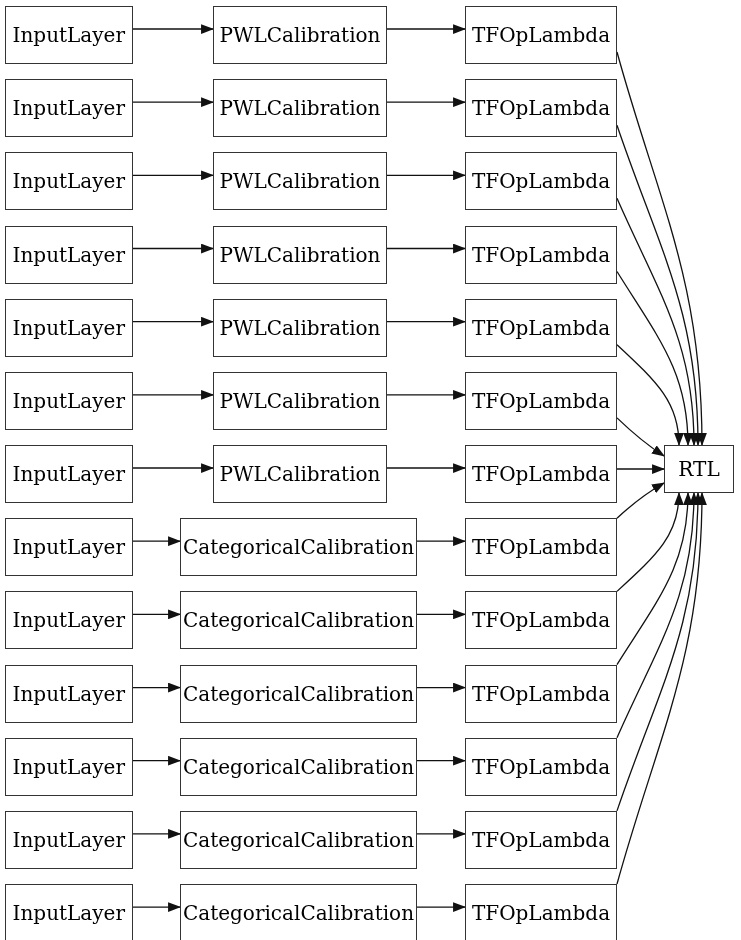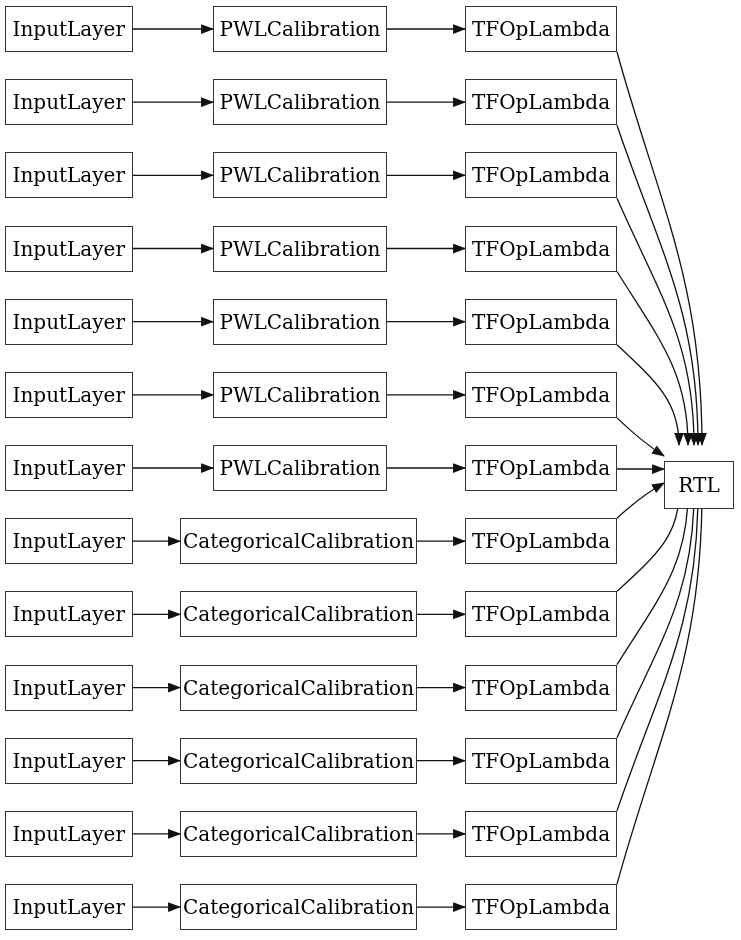--- a/index.html
+++ b/index.html
@@ -20,34 +20,33 @@
   #edges {
     position: absolute;
     left: 0;
     top: 0;
     width: 741px;
     height: 940px;
   }
   .node {
     position: absolute;
     box-sizing: border-box;
-    height: 46px;
+    height: 58px;
     border: 1.5px solid #343434;
     background: #ffffff;
     display: flex;
     align-items: center;
     justify-content: center;
     font-size: 20px;
     color: #000000;
     white-space: nowrap;
     line-height: 1;
   }
   .node.rtl {
     height: 48px;
-    margin-top: 16px;
   }
 </style>
 </head>
 <body>
 
 <div id="canvas">
   <svg id="edges" width="741" height="940" viewBox="0 0 741 940">
     <defs>
       <marker id="arrow" viewBox="0 0 12 9" refX="11" refY="4.5" markerWidth="13" markerHeight="10" orient="auto" markerUnits="userSpaceOnUse">
         <path d="M0,0 L12,4.5 L0,9 z" fill="#111111" stroke="none"></path>

